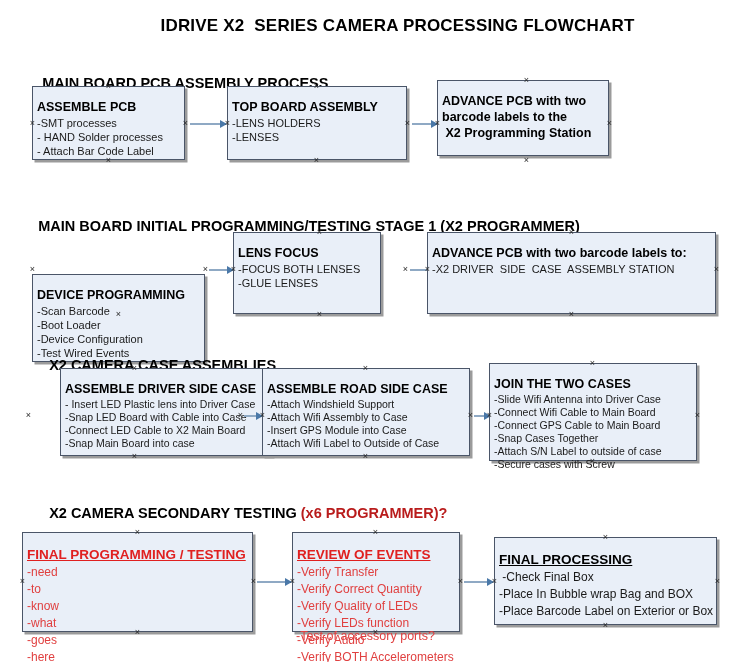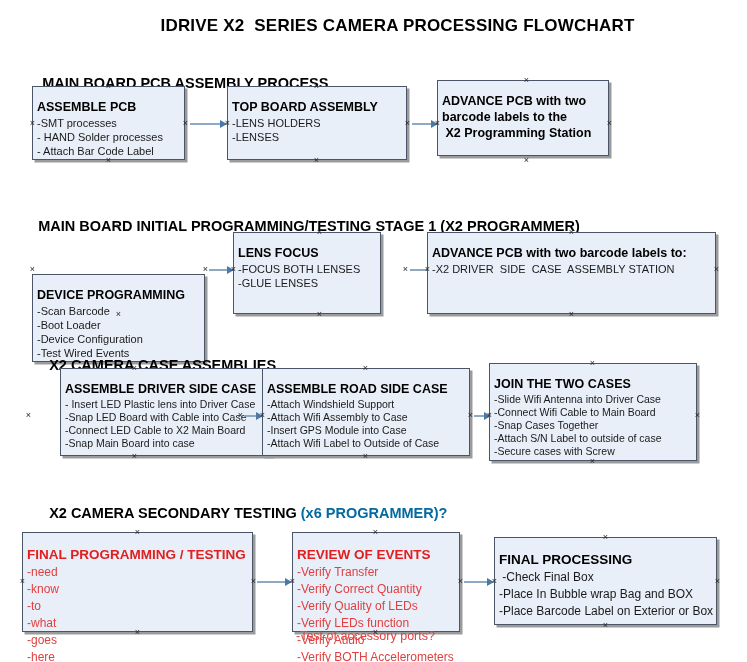--- a/index.html
+++ b/index.html
@@ -33,21 +33,21 @@
     margin-left: 24px;
   }
   .section-head {
     position: absolute;
     font-size: 14.5px;
     font-weight: bold;
     color: #000000;
     white-space: pre;
   }
   .section-head .accent {
-    color: #0369a1;
+    color: #b91c1c;
   }
   
   .pbox {
     position: absolute;
     box-sizing: border-box;
     background: #e9eff8;
     border: 1px solid #4a5568;
     box-shadow: 2.5px 2.5px 0 0 #9b9b9b;
     padding: 13px 4px 0 4px;
     overflow: visible;
@@ -59,21 +59,21 @@
     line-height: 15px;
     white-space: pre;
     margin-bottom: 1px;
   }
   .pbox .bx-line {
     font-size: 11px;
     color: #1a1a1a;
     line-height: 14px;
     white-space: pre;
   }
-  .pbox.big .bx-title { font-size: 13.5px; line-height: 17px; }
+  .pbox.big .bx-title { font-size: 13.5px; line-height: 17px; text-decoration: underline; }
   .pbox.big .bx-line  { font-size: 12px; line-height: 17px; }
   .pbox.red .bx-title { color: #e02020; }
   .pbox.red .bx-line  { color: #e04040; }
   .pbox.tight .bx-line { line-height: 13px; font-size: 10.5px; }
 
   
   .conn {
     position: absolute;
     height: 2px;
     background: #8fa9c4;
@@ -223,38 +223,39 @@
   <div class="handle" style="left:259px; top:412px;"></div>
   <div class="handle" style="left:467px; top:412px;"></div>
   <div class="handle" style="left:362px; top:453px;"></div>
 
   <div class="conn" style="left:474px; top:415px; width:16px;"></div>
 
   <div class="pbox tight" style="left:489px; top:363px; width:208px; height:98px;">
     <div class="bx-title">JOIN THE TWO CASES</div>
     <div class="bx-line">-Slide Wifi Antenna into Driver Case</div>
     <div class="bx-line">-Connect Wifi Cable to Main Board</div>
+    <div class="bx-line">-Connect GPS Cable to Main Board</div>
     <div class="bx-line">-Snap Cases Together</div>
     <div class="bx-line">-Attach S/N Label to outside of case</div>
     <div class="bx-line">-Secure cases with Screw</div>
   </div>
   <div class="handle" style="left:589px; top:360px;"></div>
   <div class="handle" style="left:486px; top:412px;"></div>
   <div class="handle" style="left:694px; top:412px;"></div>
   <div class="handle" style="left:589px; top:458px;"></div>
 
   <div class="section-head" style="left:33px; top:489px;">
     <span>X2 CAMERA SECONDARY TESTING </span><span class="accent">(x6 PROGRAMMER)?</span>
   </div>
 
   <div class="pbox big red" style="left:22px; top:532px; width:231px; height:100px;">
     <div class="bx-title">FINAL PROGRAMMING / TESTING</div>
     <div class="bx-line">-need</div>
+    <div class="bx-line">-to</div>
     <div class="bx-line">-know</div>
-    <div class="bx-line">-to</div>
     <div class="bx-line">-what</div>
     <div class="bx-line">-goes</div>
     <div class="bx-line">-here</div>
   </div>
   <div class="handle" style="left:134px; top:529px;"></div>
   <div class="handle" style="left:19px; top:578px;"></div>
   <div class="handle" style="left:250px; top:578px;"></div>
   <div class="handle" style="left:134px; top:629px;"></div>
 
   <div class="conn" style="left:257px; top:581px; width:34px;"></div>

